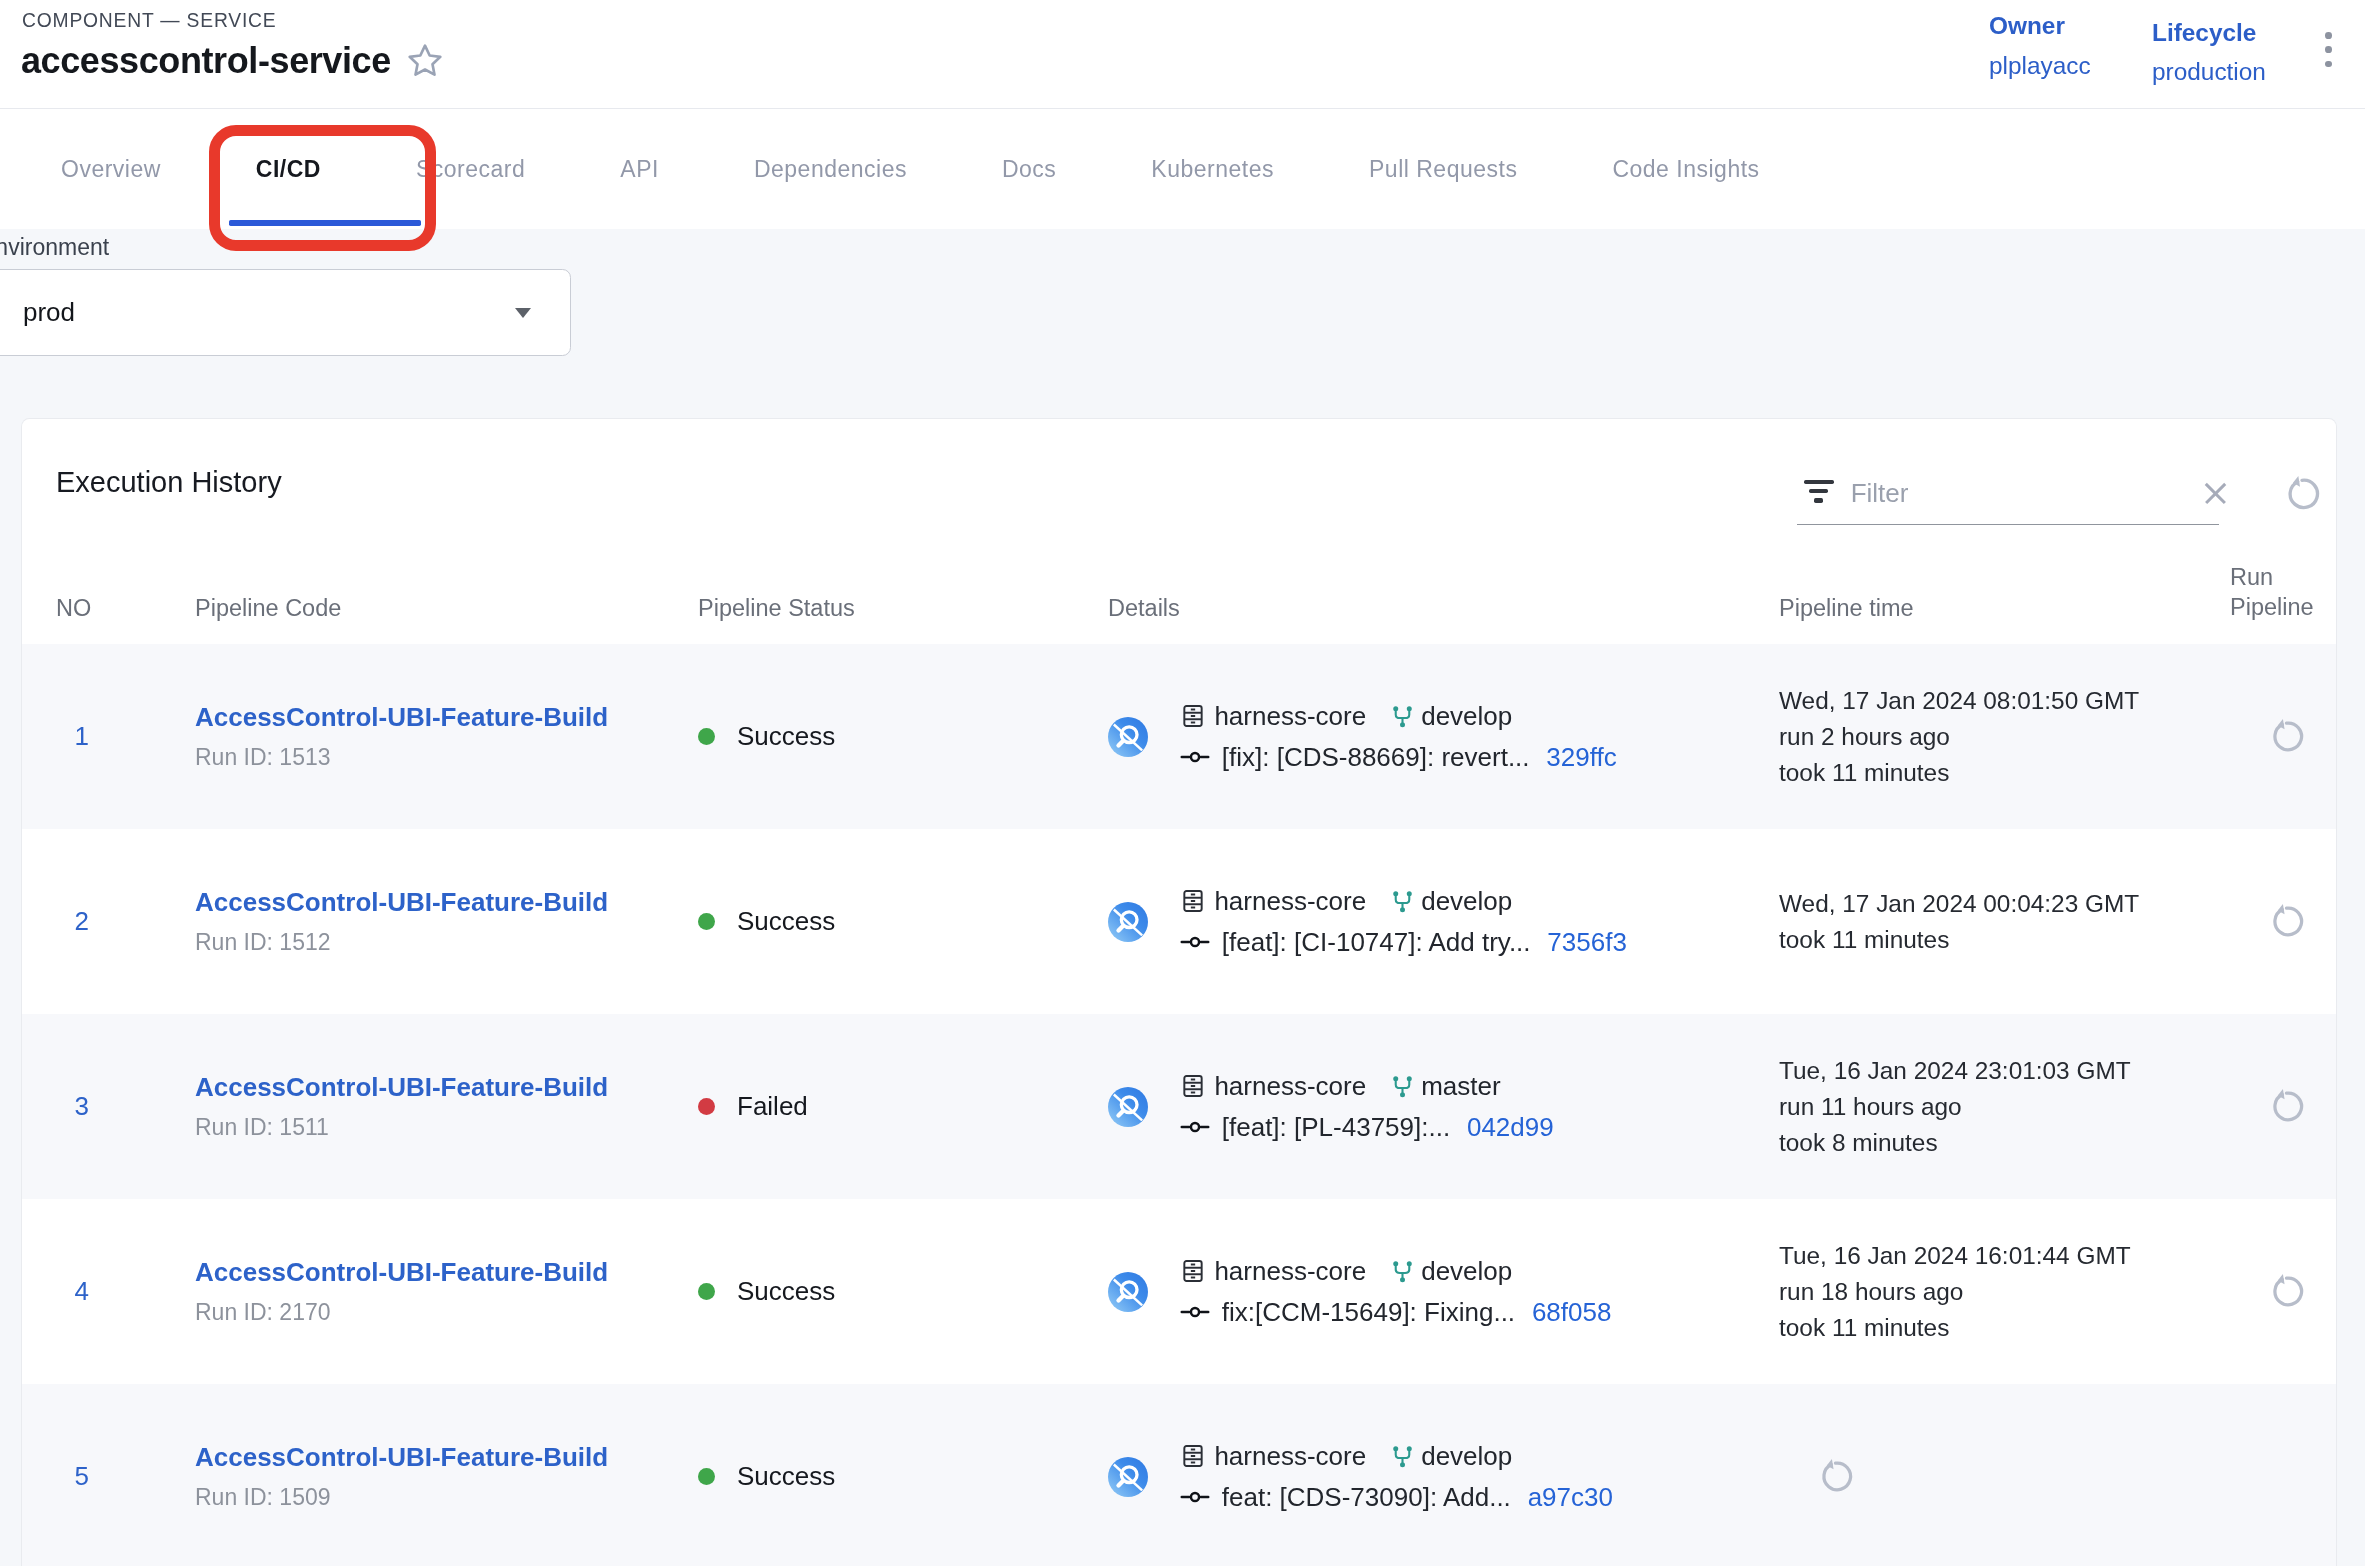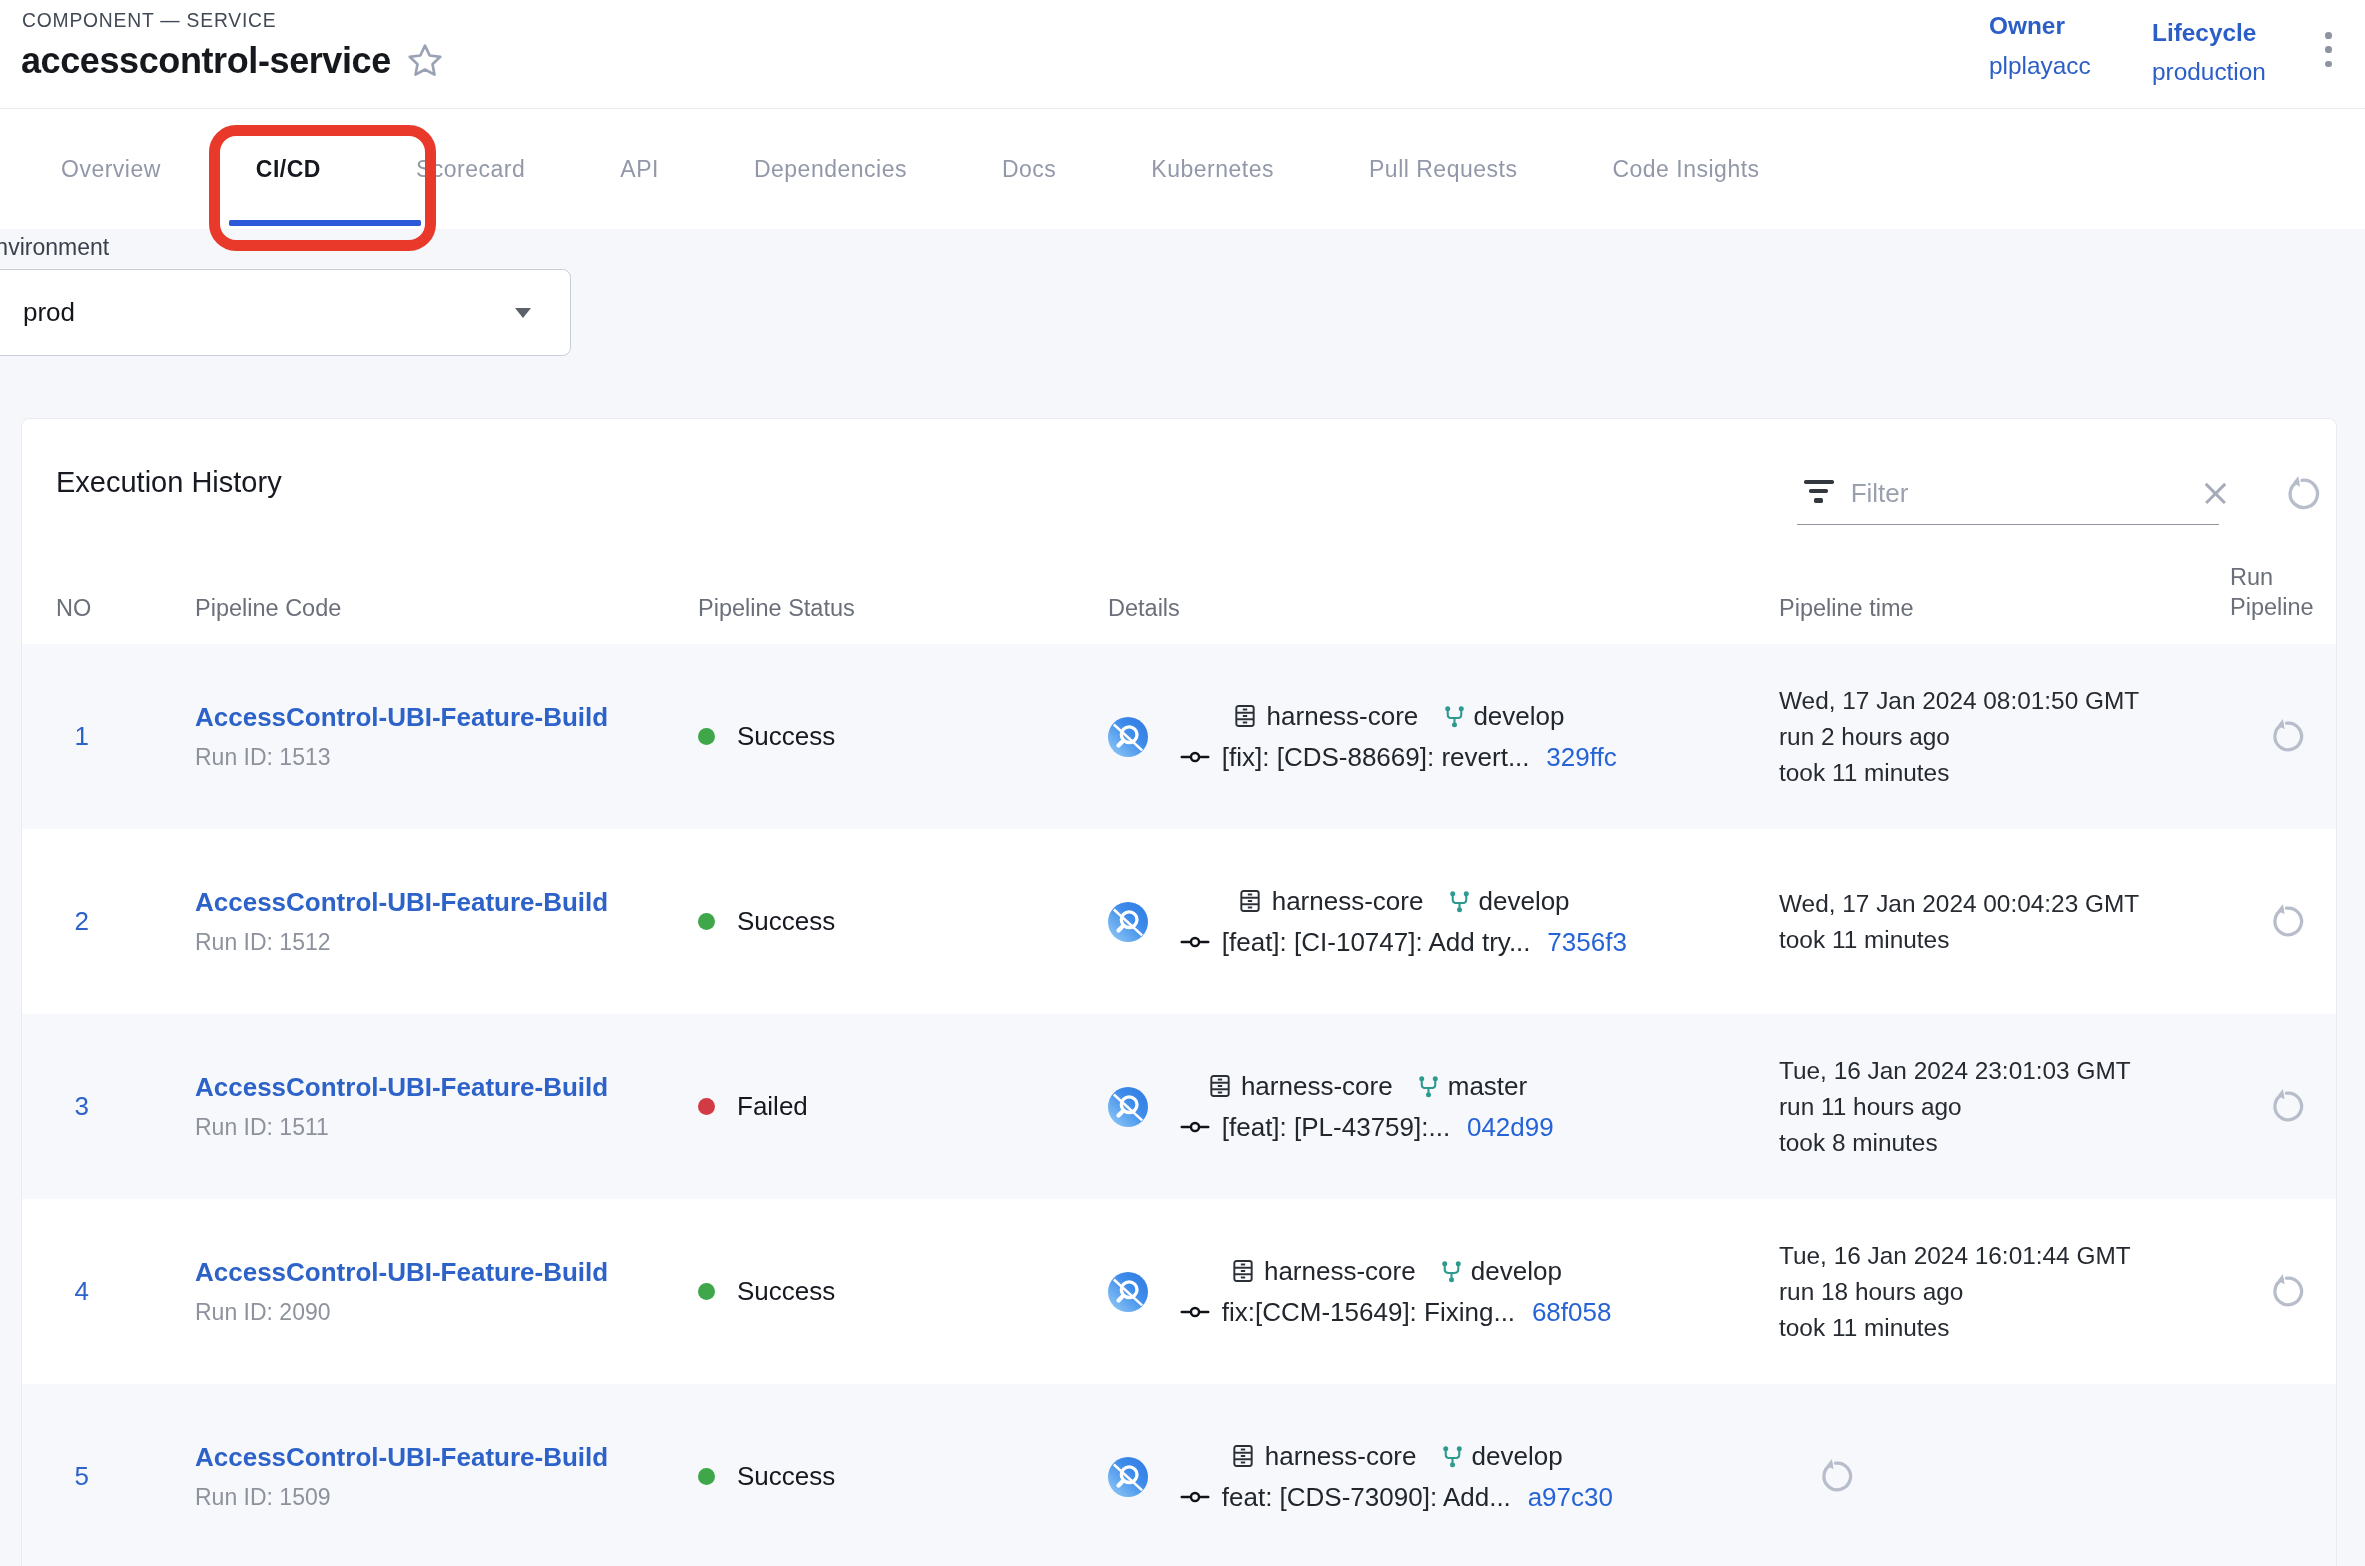--- a/index.html
+++ b/index.html
@@ -96,21 +96,21 @@
   .runid { font-size:23px; color:#8d929c; margin-top:11.8px; }
   .c-status { display:flex; align-items:center; gap:22px; font-size:26px; color:#15181e; }
   .dot { width:17px; height:17px; border-radius:50%; flex:0 0 auto; }
 
   .c-details { display:flex; align-items:center; gap:32px; }
   .avatar {
     width:40px; height:40px; border-radius:50%; flex:0 0 auto;
     background:linear-gradient(45deg,#96cef7 0%,#3d8bea 60%,#2f79e2 100%);
     display:flex; align-items:center; justify-content:center; overflow:hidden;
   }
-  .dlines { display:flex; flex-direction:column; gap:10px;align-items:center; }
+  .dlines { display:flex; flex-direction:column; gap:10px; }
   .dline { display:flex; align-items:center; gap:8.4px; font-size:26px; color:#22262d; white-space:nowrap; }
   .branch-wrap { display:flex; align-items:center; gap:6.7px; margin-left:15px; }
   .hash { color:#2563d6; margin-left:8.4px; cursor:pointer; text-decoration:none; }
   .commit-txt { margin-left:3.4px; }
 
   .c-time { font-size:24.4px; color:#262a31; line-height:36px; }
   .c-run { padding-left:37px; }
   .run-btn { width:39px; height:39px; color:#b7bdca; cursor:pointer; }
 
   .icon-svg { display:block; width:100%; height:100%; }
@@ -415,21 +415,21 @@
           <path d="M9.8 1.2 L6.6 5.2 L10.8 7.6" fill="currentColor" stroke="none"></path>
         </svg>
       </div>
     </div>
   </div>
 
   <div class="trow">
     <div class="c-no">4</div>
     <div class="c-name">
       <a class="pipe-link">AccessControl-UBI-Feature-Build</a>
-      <div class="runid">Run ID: 2090</div>
+      <div class="runid">Run ID: 2170</div>
     </div>
     <div class="c-status">
       <span class="dot" style="background: rgb(63, 166, 74);"></span>
       <span>Success</span>
     </div>
     <div class="c-details">
       <div class="avatar">
         <svg class="icon-svg" viewBox="0 0 24 24" fill="none">
           <line x1="3.5" y1="4.5" x2="20.5" y2="20" stroke="#ffffff" stroke-width="1.5"></line>
           <circle cx="12.7" cy="10.6" r="4.7" stroke="#ffffff" stroke-width="2"></circle>

